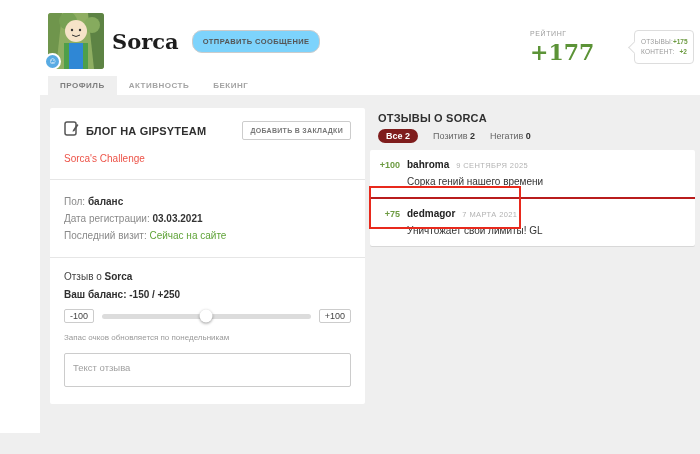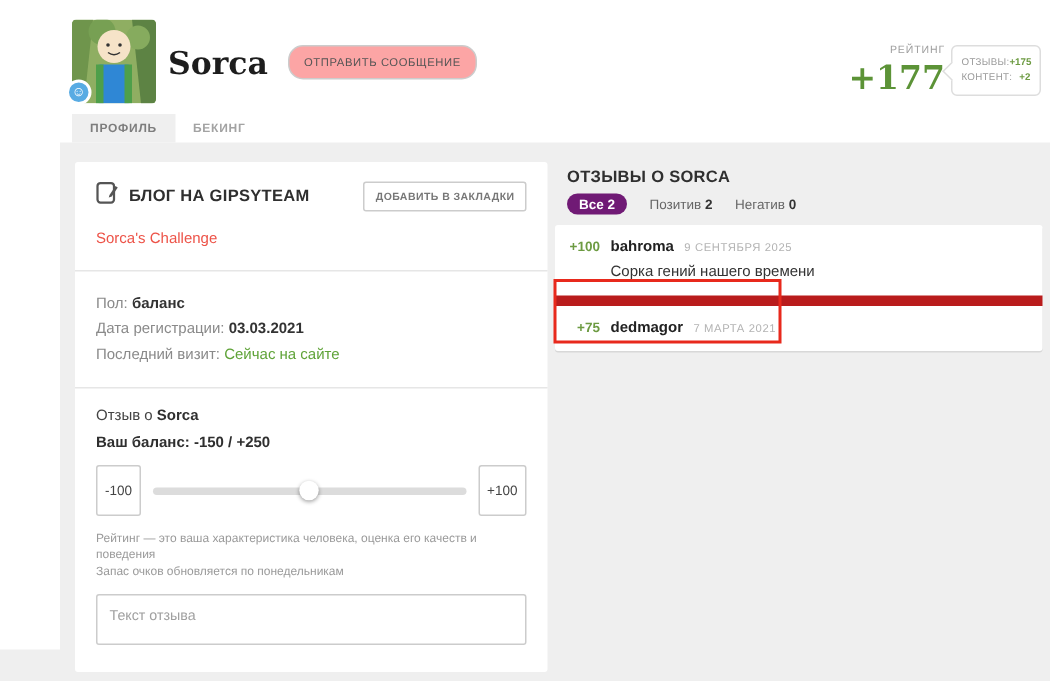--- a/index.html
+++ b/index.html
@@ -15,25 +15,25 @@
   .avatar-badge { position:absolute; left:44px; top:53px; width:17px; height:17px; border-radius:50%;
     background:#58abe3; border:2px solid #fff; color:#fff; font-size:9px; line-height:13px; text-align:center; }
 
   .user-block { position:absolute; left:112px; top:24px; }
   .protection-row { display:flex; align-items:center; gap:5px; }
   .shield-icon { width:11px; height:11px; border-radius:50%; background:#bdbdbd; color:#fff;
     font-size:7px; line-height:11px; text-align:center; font-weight:bold; }
   .protection-text { font-size:7.5px; color:#a8a8a8; letter-spacing:.4px; }
   .name-row { display:flex; align-items:center; margin-top:5px; gap:13px; }
   .username { font-family:"DejaVu Serif", serif; font-size:21px; font-weight:bold; color:#1d1d1d; }
-  .btn-outline { background:#fca5a5; border:1px solid #ccc; border-radius:10px; color:#555;
-    font-size:7.5px; font-weight:normal; letter-spacing:.4px; padding:6px 10px; cursor:pointer;
+  .btn-outline { background:#7dd3fc; border:1px solid #ccc; border-radius:10px; color:#555;
+    font-size:7.5px; font-weight:bold; letter-spacing:.4px; padding:6px 10px; cursor:pointer;
     font-family:"Liberation Sans", sans-serif; }
 
-  .rating-block { position:absolute; left:530px; top:30px; width:100px; text-align:right; }
+  .rating-block { position:absolute; left:530px; top:30px; width:100px; }
   .rating-label { font-size:7px; color:#9e9e9e; letter-spacing:.6px; }
   .rating-value { font-family:"DejaVu Serif", serif; font-size:22px; font-weight:bold; color:#5c9337; margin-top:2px; }
   .rating-bubble { position:absolute; left:634px; top:30px; width:60px; background:#fff;
     border:1px solid #ddd; border-radius:4px; padding:6px 6px; }
   .rating-bubble:before { content:""; position:absolute; left:-5px; top:12px; width:8px; height:8px;
     background:#fff; border-left:1px solid #ddd; border-bottom:1px solid #ddd; transform:rotate(45deg); }
   .bubble-row { display:flex; justify-content:space-between; font-size:6.5px; line-height:10px; }
   .bubble-label { color:#9a9a9a; letter-spacing:.2px; }
   .bubble-value { color:#6d9b42; font-weight:bold; }
 
@@ -56,42 +56,42 @@
 
   .info-row { font-size:10px; line-height:17px; }
   .info-label { color:#8a8a8a; }
   .info-value { color:#333; font-weight:bold; }
   .info-value.link-green { color:#5fa338; font-weight:normal; cursor:pointer; }
 
   .form-title { font-size:10px; color:#444; }
   .form-title b { color:#2f2f2f; }
   .balance { margin-top:7px; font-size:10px; font-weight:bold; color:#2f2f2f; }
   .slider-row { margin-top:9px; display:flex; align-items:center; gap:8px; }
-  .slider-box { border:1px solid #ccc; border-radius:2px; font-size:9px; color:#444; padding:11px 5px; background:#fff; }
+  .slider-box { border:1px solid #ccc; border-radius:2px; font-size:9px; color:#444; padding:1px 5px; background:#fff; }
   .slider-track { flex:1; height:5px; background:#dcdcdc; border-radius:3px; position:relative; cursor:pointer; }
   .slider-handle { position:absolute; left:50%; top:50%; transform:translate(-50%,-50%);
     width:13px; height:13px; border-radius:50%; background:#fff; box-shadow:0 1px 3px rgba(0,0,0,.4); cursor:grab; }
   .hint { margin-top:9px; font-size:8px; color:#9a9a9a; line-height:11px; }
   .review-textarea { margin-top:10px; width:100%; height:34px; border:1px solid #ccc; border-radius:2px;
     padding:8px; font-size:9.5px; font-family:"Liberation Sans", sans-serif; color:#333; resize:none; }
   .review-textarea::placeholder { color:#a0a0a0; }
 
   
   .reviews-title { position:absolute; left:378px; top:112px; font-size:11px; font-weight:bold; color:#2f2f2f; letter-spacing:.2px; }
   .filters { position:absolute; left:378px; top:129px; display:flex; align-items:center; gap:15px; }
   .filter { font-size:9px; color:#666; cursor:pointer; }
   .filter b { color:#333; }
-  .filter-badge { background:#701a75; color:#fff; font-size:9px; font-weight:bold;
+  .filter-badge { background:#7f1d1d; color:#fff; font-size:9px; font-weight:bold;
     padding:2px 8px; border-radius:9px; cursor:pointer; }
   .filter-badge b { color:#fff; }
 
   .reviews-card { position:absolute; left:370px; top:150px; width:325px; background:#fff;
     border-radius:2px; box-shadow:0 1px 0 #d8d8d8; }
   .review-item { padding:9px 12px 10px 8px; }
-  .review-item + .review-item { border-top:7px solid #b91c1c; }
+  .review-item + .review-item { border-top:2px solid #b91c1c; }
   .review-head { display:flex; align-items:baseline; gap:7px; }
   .review-score { min-width:22px; text-align:right; font-size:9px; font-weight:bold; color:#6d9b42; }
   .review-author { font-size:10px; font-weight:bold; color:#222; cursor:pointer; }
   .review-date { font-size:7.5px; color:#b3b3b3; letter-spacing:.4px; }
   .review-text { margin-top:6px; margin-left:29px; font-size:10px; color:#333; }
 
   .annotation-box { position:absolute; left:369px; top:186px; width:152px; height:43px;
     border:2px solid #e8291c; z-index:10; pointer-events:none; }
 </style>
 </head>
@@ -135,20 +135,21 @@
     <span class="bubble-value">+175</span>
   </div>
   <div class="bubble-row">
     <span class="bubble-label">КОНТЕНТ:</span>
     <span class="bubble-value">+2</span>
   </div>
 </div>
 
 <div class="tabs">
   <div class="tab active">ПРОФИЛЬ</div>
+  <div class="tab">АКТИВНОСТЬ</div>
   <div class="tab">БЕКИНГ</div>
 </div>
 
 <div class="card">
   <div class="section">
     <div class="blog-head">
       <div class="blog-title-group">
         <span>
           <svg width="15" height="15" viewBox="0 0 15 15">
             <rect x="1" y="1" width="11" height="13" rx="2" fill="none" stroke="#555" stroke-width="1.5"></rect>
@@ -181,21 +182,20 @@
     <div class="form-title"><span>Отзыв о </span><b>Sorca</b></div>
     <div class="balance">Ваш баланс: -150 / +250</div>
     <div class="slider-row">
       <span class="slider-box">-100</span>
       <div class="slider-track">
         <div class="slider-handle" style="left: 50%;"></div>
       </div>
       <span class="slider-box">+100</span>
     </div>
     <div class="hint">
-      <div>Рейтинг — это ваша характеристика человека, оценка его качеств и поведения</div>
       <div>Запас очков обновляется по понедельникам</div>
     </div>
     <textarea class="review-textarea" placeholder="Текст отзыва" style=""></textarea>
     
   </div>
 </div>
 
 <div class="reviews-title">ОТЗЫВЫ О SORCA</div>
 <div class="filters">
   <span class="filter-badge"><span>Все </span><b>2</b></span>
@@ -211,16 +211,17 @@
       <span class="review-date">9 СЕНТЯБРЯ 2025</span>
     </div>
     <div class="review-text">Сорка гений нашего времени</div>
   </div>
   <div class="review-item">
     <div class="review-head">
       <span class="review-score">+75</span>
       <span class="review-author">dedmagor</span>
       <span class="review-date">7 МАРТА 2021</span>
     </div>
+    <div class="review-text">Уничтожает свои лимиты! GL</div>
   </div>
 </div>
 
 <div class="annotation-box"></div>
 
 </body></html>

